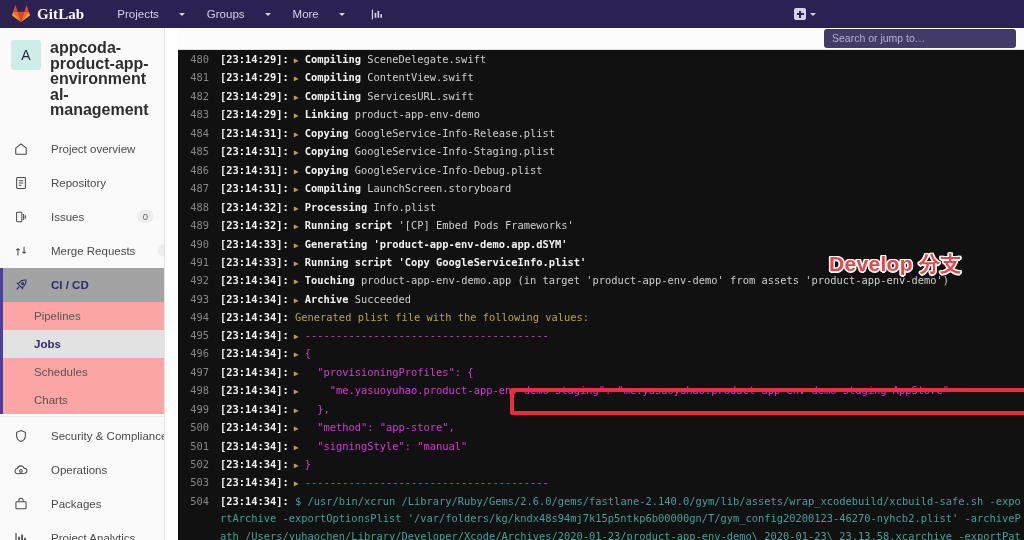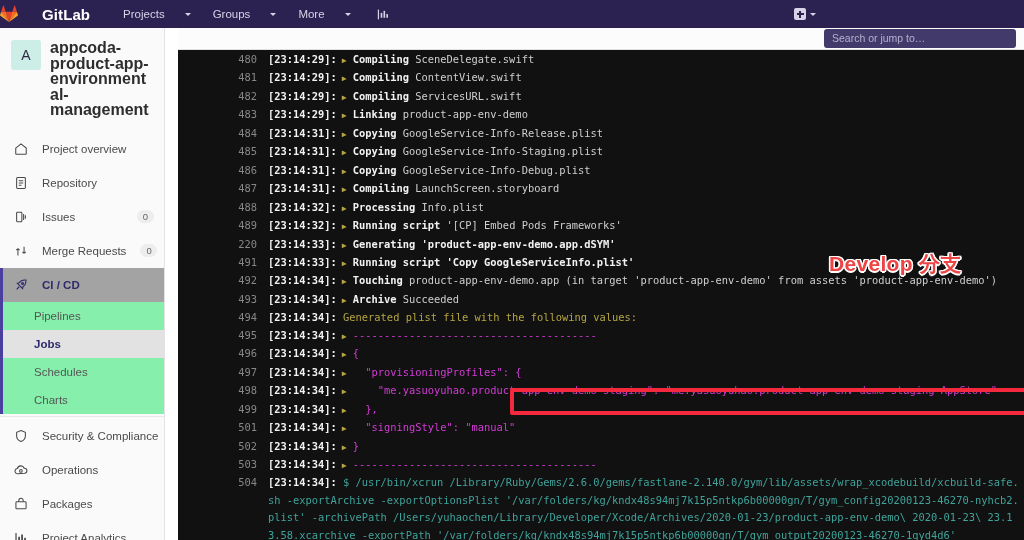--- a/index.html
+++ b/index.html
@@ -12,21 +12,21 @@
   }
   #app { position: relative; width: 1024px; height: 540px; }
 
   
   .topnav {
     position: absolute; left: 0; top: 0; width: 1024px; height: 28px;
     background: #2b2252;
     display: flex; align-items: center;
     z-index: 40;
   }
-  .brand { display: flex; align-items: center; gap: 24px; cursor: pointer; }
+  .brand { display: flex; align-items: center; padding-left: 12px; gap: 7px; cursor: pointer; font-family: Liberation Serif, serif; }
   .tanuki { width: 18px; height: 18px; display: block; }
   .brand-text {
     color: #fff; font-size: 15px; font-weight: 600; letter-spacing: .1px;
   }
   .nav-items { display: flex; align-items: center; margin-left: 22px; gap: 0; }
   .nav-item {
     color: #d6d3e6; font-size: 11.5px; padding: 0 11px; height: 28px;
     display: flex; align-items: center; gap: 20px; cursor: pointer;
   }
   .caret {
@@ -74,38 +74,38 @@
     width: 30px; height: 30px; flex: 0 0 30px; border-radius: 3px;
     background: #cceee6; color: #2f2a41; font-size: 14px;
     display:flex; align-items:center; justify-content:center; font-weight:400;
   }
   .proj-title {
     font-size: 16px; font-weight: bold; color: #2e2e2e; line-height: 15.5px;
     word-break: break-word; padding-top: 0px;
   }
   .nav-list { padding-top: 2px; }
   .nav-row {
-    display: flex; align-items: center; gap: 14px;
+    display: flex; align-items: center; gap: 23px;
     height: 34px; padding: 0 10px 0 13px; cursor: pointer;
     color: #4a4a4a; font-size: 11.5px; position: relative;
   }
   .nav-row .ico { width: 15px; height: 15px; flex: 0 0 15px; display:flex; align-items:center; justify-content:center; }
   .nav-row .lbl { flex: 1 1 auto; white-space: nowrap; }
   .nav-row .badge {
     background: #ededed; color: #666; font-size: 9.5px; border-radius: 8px;
     padding: 1px 6px; min-width: 17px; text-align:center;
   }
   .nav-row.active-parent {
     color: #2f2a6b; font-weight: bold; background: #a3a3a3;
   }
   .nav-row.active-parent::before {
     content: ""; position: absolute; left: 0; top: 0; bottom: 0; width: 3px;
     background: #4a3f9f;
   }
-  .subnav { background: #86efac; position: relative; }
+  .subnav { background: #fca5a5; position: relative; }
   .subnav::before {
     content:""; position:absolute; left:0; top:0; bottom:0; width:3px; background:#4a3f9f;
   }
   .sub-row {
     height: 28px; display: flex; align-items: center; padding-left: 34px;
     font-size: 11.5px; color: #565656; cursor: pointer;
   }
   .sub-row.active { color: #2f2a6b; font-weight: bold; background: #e2e2e2; }
   .sidebar-divider { height: 1px; background: #e8e8e8; margin: 2px 0; }
 
@@ -125,21 +125,21 @@
   }
 
   .log-body {
     position: absolute; left: 0; right: 0; top: 22px; bottom: 0;
     background: #111111;
     font-family: "DejaVu Sans Mono", "Liberation Mono", monospace;
     font-size: 10.4px; line-height: 17.45px;
     padding-top: 1px;
     overflow: hidden;
   }
-  .lrow { display: flex; align-items: flex-start; white-space: pre; margin-left: 48px; }
+  .lrow { display: flex; align-items: flex-start; white-space: pre; }
   .lnum {
     width: 42px; flex: 0 0 42px; text-align: right; color: #878787;
     padding-right: 11px; user-select: none; cursor: pointer;
   }
   .lcontent { flex: 1 1 auto; white-space: pre-wrap; word-break: break-all; }
   .ts { color: #f2f2f2; font-weight: bold; }
   .arrow { color: #b5a642; font-size: 8px; }
   .kw { color: #f2f2f2; font-weight: bold; }
   .plain { color: #cfcfcf; }
   .olive { color: #b5a642; }
@@ -371,30 +371,31 @@
         <div class="lrow"><span class="lnum">480</span><span class="lcontent"><span class="ts">[23:14:29]:</span><span class="arrow"> ▶</span><span class="kw"> Compiling</span><span class="plain"> SceneDelegate.swift</span></span></div>
         <div class="lrow"><span class="lnum">481</span><span class="lcontent"><span class="ts">[23:14:29]:</span><span class="arrow"> ▶</span><span class="kw"> Compiling</span><span class="plain"> ContentView.swift</span></span></div>
         <div class="lrow"><span class="lnum">482</span><span class="lcontent"><span class="ts">[23:14:29]:</span><span class="arrow"> ▶</span><span class="kw"> Compiling</span><span class="plain"> ServicesURL.swift</span></span></div>
         <div class="lrow"><span class="lnum">483</span><span class="lcontent"><span class="ts">[23:14:29]:</span><span class="arrow"> ▶</span><span class="kw"> Linking</span><span class="plain"> product-app-env-demo</span></span></div>
         <div class="lrow"><span class="lnum">484</span><span class="lcontent"><span class="ts">[23:14:31]:</span><span class="arrow"> ▶</span><span class="kw"> Copying</span><span class="plain"> GoogleService-Info-Release.plist</span></span></div>
         <div class="lrow"><span class="lnum">485</span><span class="lcontent"><span class="ts">[23:14:31]:</span><span class="arrow"> ▶</span><span class="kw"> Copying</span><span class="plain"> GoogleService-Info-Staging.plist</span></span></div>
         <div class="lrow"><span class="lnum">486</span><span class="lcontent"><span class="ts">[23:14:31]:</span><span class="arrow"> ▶</span><span class="kw"> Copying</span><span class="plain"> GoogleService-Info-Debug.plist</span></span></div>
         <div class="lrow"><span class="lnum">487</span><span class="lcontent"><span class="ts">[23:14:31]:</span><span class="arrow"> ▶</span><span class="kw"> Compiling</span><span class="plain"> LaunchScreen.storyboard</span></span></div>
         <div class="lrow"><span class="lnum">488</span><span class="lcontent"><span class="ts">[23:14:32]:</span><span class="arrow"> ▶</span><span class="kw"> Processing</span><span class="plain"> Info.plist</span></span></div>
         <div class="lrow"><span class="lnum">489</span><span class="lcontent"><span class="ts">[23:14:32]:</span><span class="arrow"> ▶</span><span class="kw"> Running script</span><span class="plain"> '[CP] Embed Pods Frameworks'</span></span></div>
-        <div class="lrow"><span class="lnum">220</span><span class="lcontent"><span class="ts">[23:14:33]:</span><span class="arrow"> ▶</span><span class="boldall"> Generating 'product-app-env-demo.app.dSYM'</span></span></div>
+        <div class="lrow"><span class="lnum">490</span><span class="lcontent"><span class="ts">[23:14:33]:</span><span class="arrow"> ▶</span><span class="boldall"> Generating 'product-app-env-demo.app.dSYM'</span></span></div>
         <div class="lrow"><span class="lnum">491</span><span class="lcontent"><span class="ts">[23:14:33]:</span><span class="arrow"> ▶</span><span class="boldall"> Running script 'Copy GoogleServiceInfo.plist'</span></span></div>
         <div class="lrow"><span class="lnum">492</span><span class="lcontent"><span class="ts">[23:14:34]:</span><span class="arrow"> ▶</span><span class="kw"> Touching</span><span class="plain"> product-app-env-demo.app (in target 'product-app-env-demo' from assets 'product-app-env-demo')</span></span></div>
         <div class="lrow"><span class="lnum">493</span><span class="lcontent"><span class="ts">[23:14:34]:</span><span class="arrow"> ▶</span><span class="kw"> Archive</span><span class="plain"> Succeeded</span></span></div>
         <div class="lrow"><span class="lnum">494</span><span class="lcontent"><span class="ts">[23:14:34]:</span><span class="olive"> Generated plist file with the following values:</span></span></div>
         <div class="lrow"><span class="lnum">495</span><span class="lcontent"><span class="ts">[23:14:34]:</span><span class="arrow"> ▶</span><span class="magenta"> ---------------------------------------</span></span></div>
         <div class="lrow"><span class="lnum">496</span><span class="lcontent"><span class="ts">[23:14:34]:</span><span class="arrow"> ▶</span><span class="magenta"> {</span></span></div>
         <div class="lrow"><span class="lnum">497</span><span class="lcontent"><span class="ts">[23:14:34]:</span><span class="arrow"> ▶</span><span class="magenta">   "provisioningProfiles": {</span></span></div>
         <div class="lrow"><span class="lnum">498</span><span class="lcontent"><span class="ts">[23:14:34]:</span><span class="arrow"> ▶</span><span class="magenta">     "me.yasuoyuhao.product-app-env-demo-staging": "me.yasuoyuhao.product-app-env-demo-staging AppStore"</span></span></div>
         <div class="lrow"><span class="lnum">499</span><span class="lcontent"><span class="ts">[23:14:34]:</span><span class="arrow"> ▶</span><span class="magenta">   },</span></span></div>
+        <div class="lrow"><span class="lnum">500</span><span class="lcontent"><span class="ts">[23:14:34]:</span><span class="arrow"> ▶</span><span class="magenta">   "method": "app-store",</span></span></div>
         <div class="lrow"><span class="lnum">501</span><span class="lcontent"><span class="ts">[23:14:34]:</span><span class="arrow"> ▶</span><span class="magenta">   "signingStyle": "manual"</span></span></div>
         <div class="lrow"><span class="lnum">502</span><span class="lcontent"><span class="ts">[23:14:34]:</span><span class="arrow"> ▶</span><span class="magenta"> }</span></span></div>
         <div class="lrow"><span class="lnum">503</span><span class="lcontent"><span class="ts">[23:14:34]:</span><span class="arrow"> ▶</span><span class="magenta"> ---------------------------------------</span></span></div>
         <div class="lrow"><span class="lnum">504</span><span class="lcontent"><span class="ts">[23:14:34]:</span><span class="green"> $ /usr/bin/xcrun /Library/Ruby/Gems/2.6.0/gems/fastlane-2.140.0/gym/lib/assets/wrap_xcodebuild/xcbuild-safe.sh -exportArchive -exportOptionsPlist '/var/folders/kg/kndx48s94mj7k15p5ntkp6b00000gn/T/gym_config20200123-46270-nyhcb2.plist' -archivePath /Users/yuhaochen/Library/Developer/Xcode/Archives/2020-01-23/product-app-env-demo\ 2020-01-23\ 23.13.58.xcarchive -exportPath '/var/folders/kg/kndx48s94mj7k15p5ntkp6b00000gn/T/gym_output20200123-46270-1qyd4d6'</span></span></div>
       </div>
 
     <div class="annot">Develop 分支</div>
     <div class="redbox"></div>
   </div>
 

